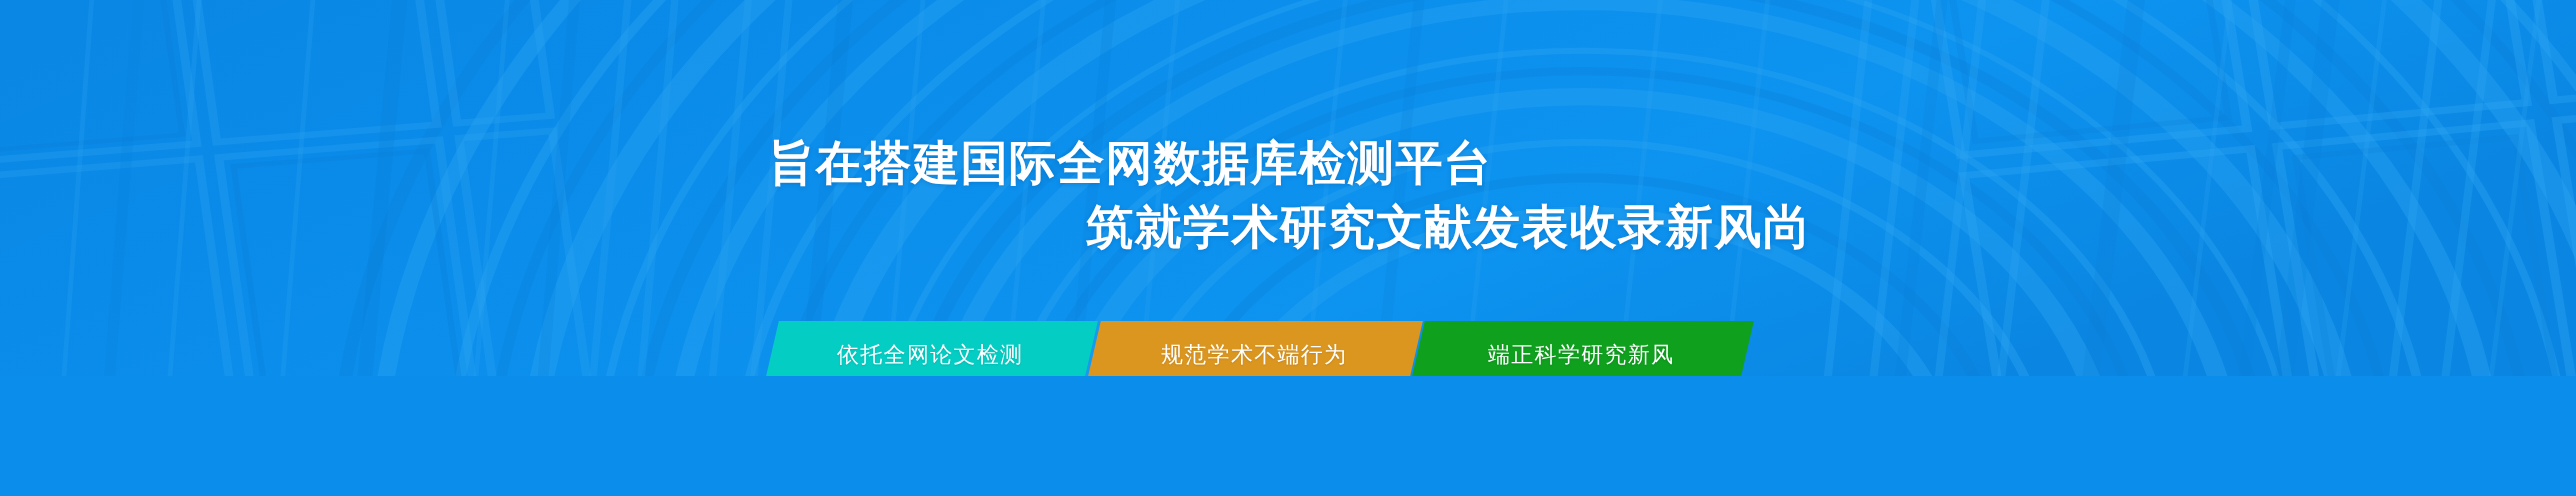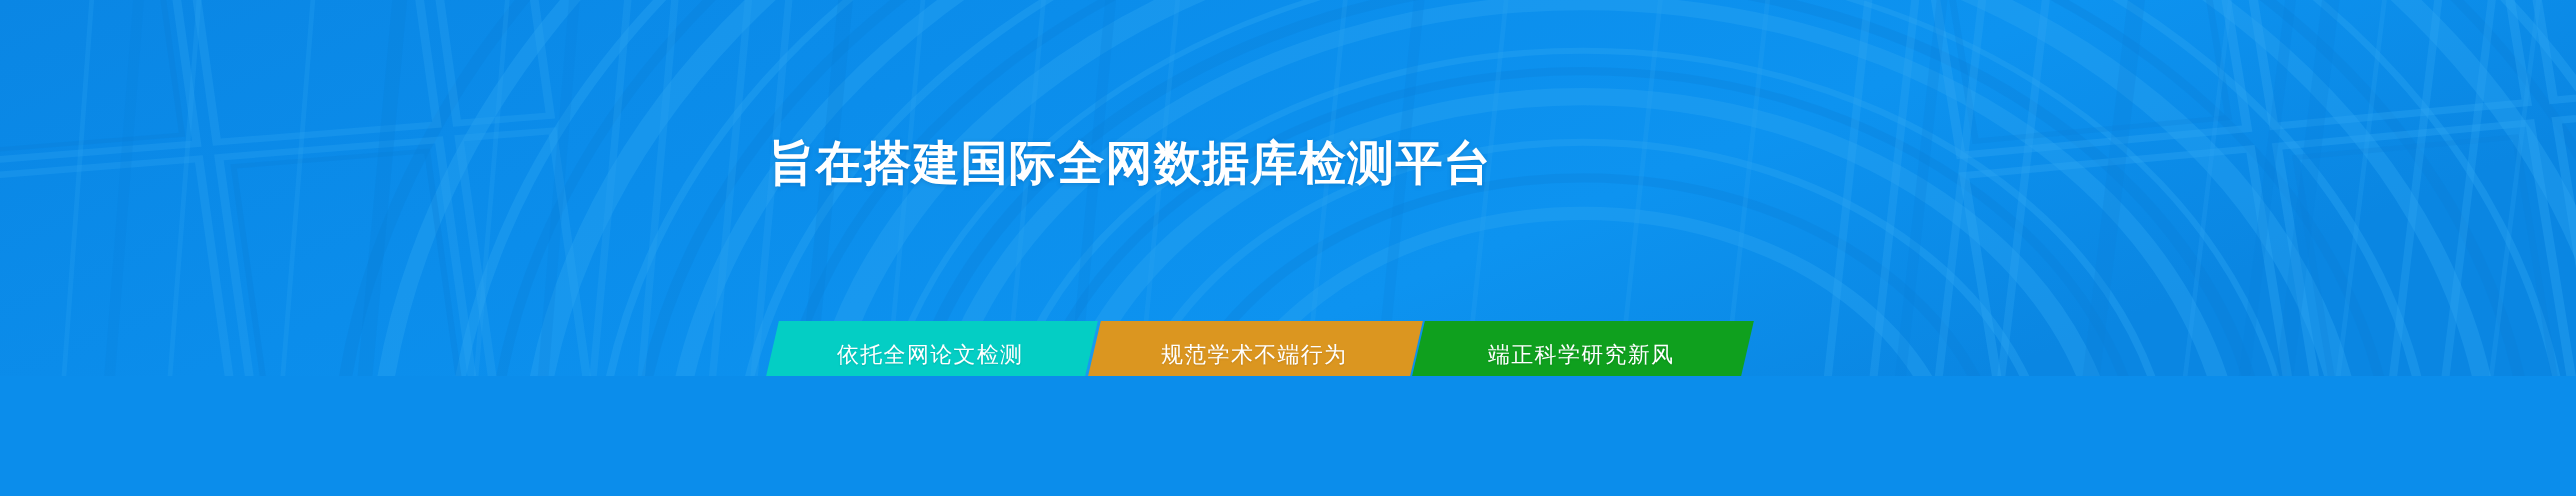--- a/index.html
+++ b/index.html
@@ -219,20 +219,21 @@
         <path d="M 1660 -60 L 1598 800"></path>
         <path d="M 2120 -60 L 2054 800"></path>
         <path d="M 2900 -60 L 2828 800"></path>
         <path d="M 3420 -60 L 3340 800"></path>
       </g>
     </g>
   </svg>
 
   <div id="headline">
     <div id="headline-line-1" class="headline-line">旨在搭建国际全网数据库检测平台</div>
+    <div id="headline-line-2" class="headline-line">筑就学术研究文献发表收录新风尚</div>
   </div>
 
   <div id="tag-strip">
     <div id="tag-0" class="tag">
       <span class="tag-label">依托全网论文检测</span>
     </div>
     <div id="tag-1" class="tag">
       <span class="tag-label">规范学术不端行为</span>
     </div>
     <div id="tag-2" class="tag">

